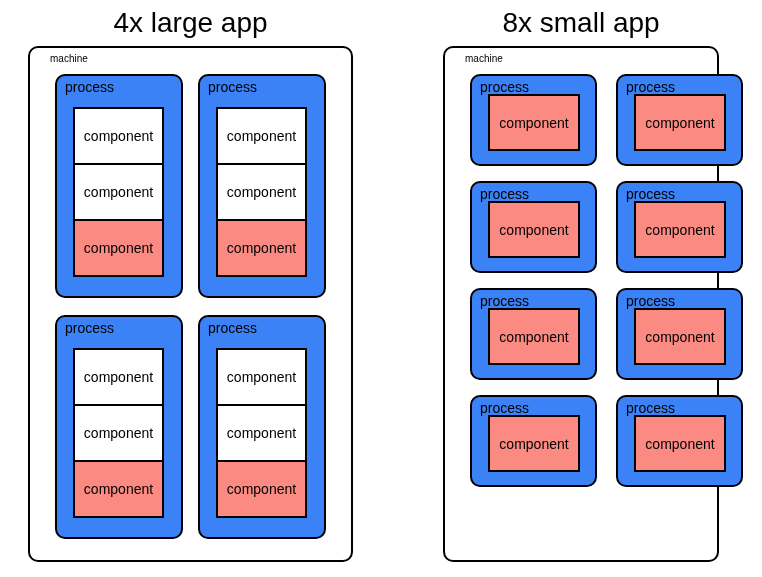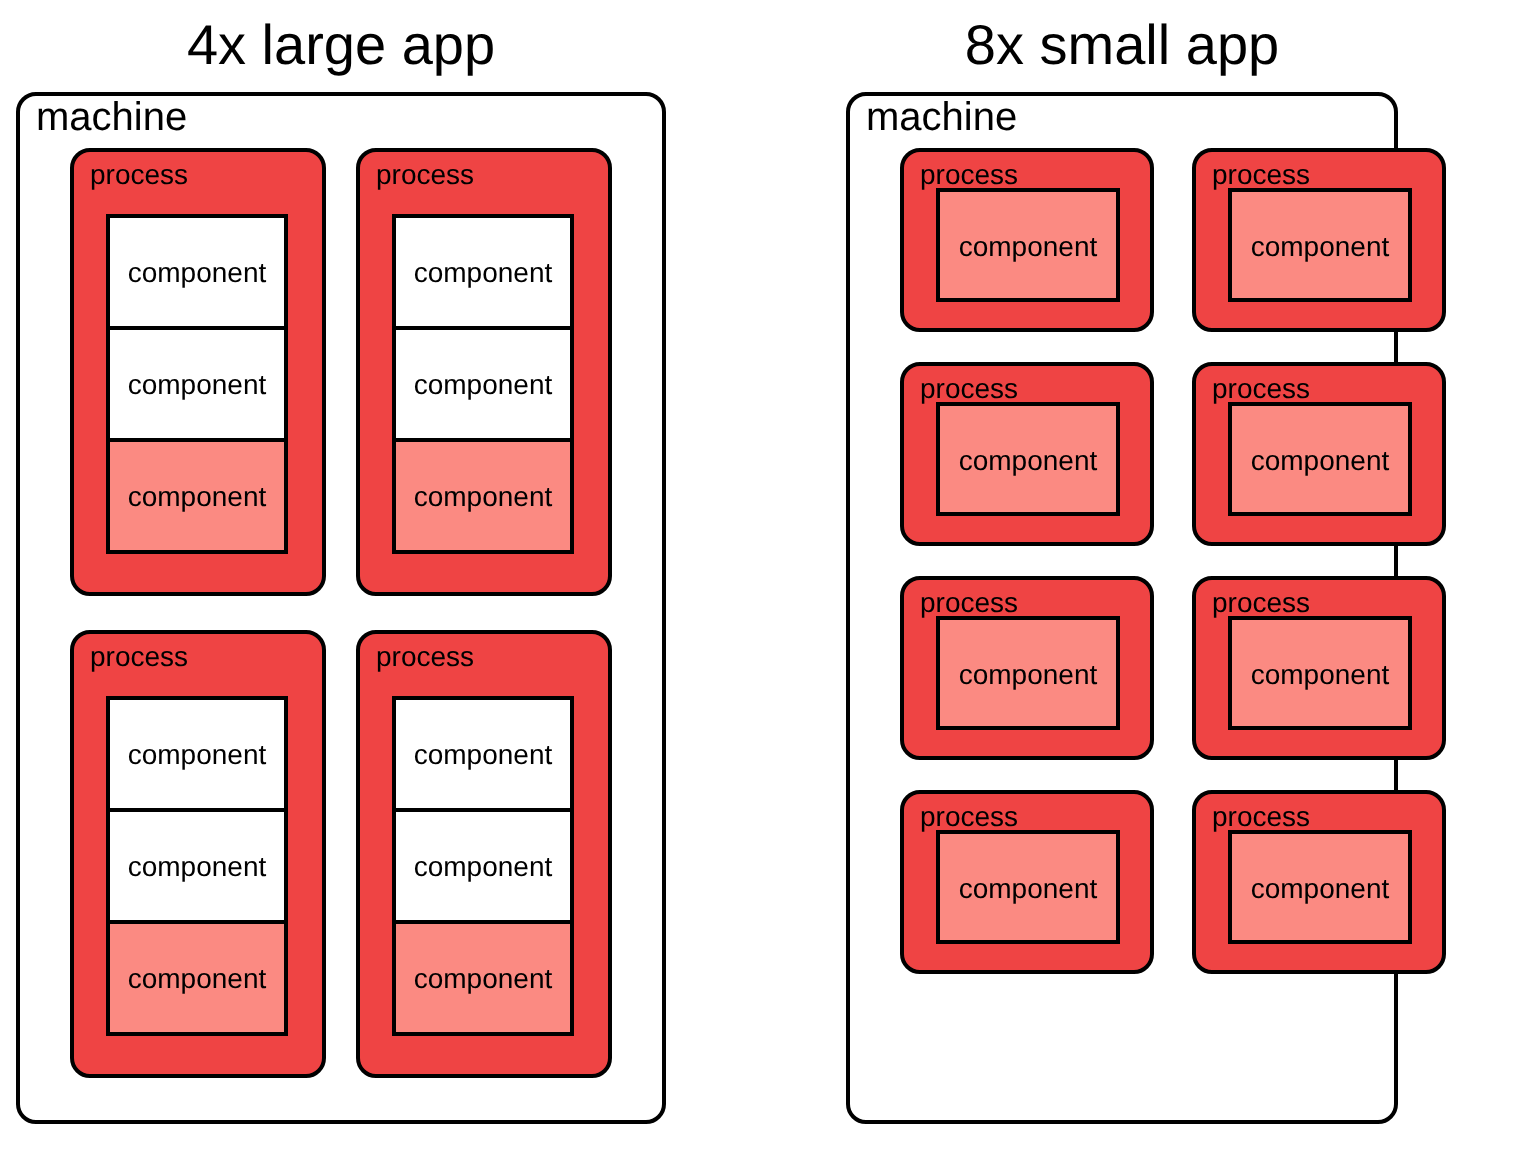--- a/index.html
+++ b/index.html
@@ -9,21 +9,21 @@
     font-family: "Liberation Sans", sans-serif;
     color: #000000;
   }
   .canvas {
     position: relative;
     width: 762px;
     height: 577px;
     background: #ffffff;
     overflow: hidden;
   }
-  .figure { position: absolute; top: 0; height: 577px; }
+  .figure { position: absolute; top: 0; height: 577px; margin-left: 20px; }
   .figure-left  { left: 8px;   width: 325px; }
   .figure-right { left: 423px; width: 276px; }
 
   .title {
     position: absolute;
     top: 6px; left: 0; right: 0;
     margin: 0;
     font-size: 28px;
     font-weight: 400;
     line-height: 34px;
@@ -35,22 +35,22 @@
     position: absolute;
     top: 46px; left: 0; right: 0;
     height: 516px;
     border: 2px solid #000;
     border-radius: 10px;
     box-sizing: border-box;
     background: #ffffff;
   }
   .machine-label {
     position: absolute;
-    top: 2px; left: 8px;
-    font-size: 20px;
+    top: 2px; left: 20px;
+    font-size: 10px;
     line-height: 18px;
   }
 
   .process-grid {
     position: absolute;
     top: 26px; left: 25px;
     display: grid;
   }
   .figure-left .process-grid {
     grid-template-columns: 128px 128px;
@@ -61,21 +61,21 @@
     grid-template-columns: 127px 127px;
     grid-auto-rows: 92px;
     gap: 15px 19px;
   }
 
   .process {
     position: relative;
     border: 2px solid #000;
     border-radius: 10px;
     box-sizing: border-box;
-    background: #ef4444;
+    background: #3b82f6;
     padding-left: 29px;
   }
   .process-label {
     position: absolute;
     top: 2px; left: 8px;
     font-size: 14px;
     line-height: 18px;
     white-space: nowrap;
   }
 

